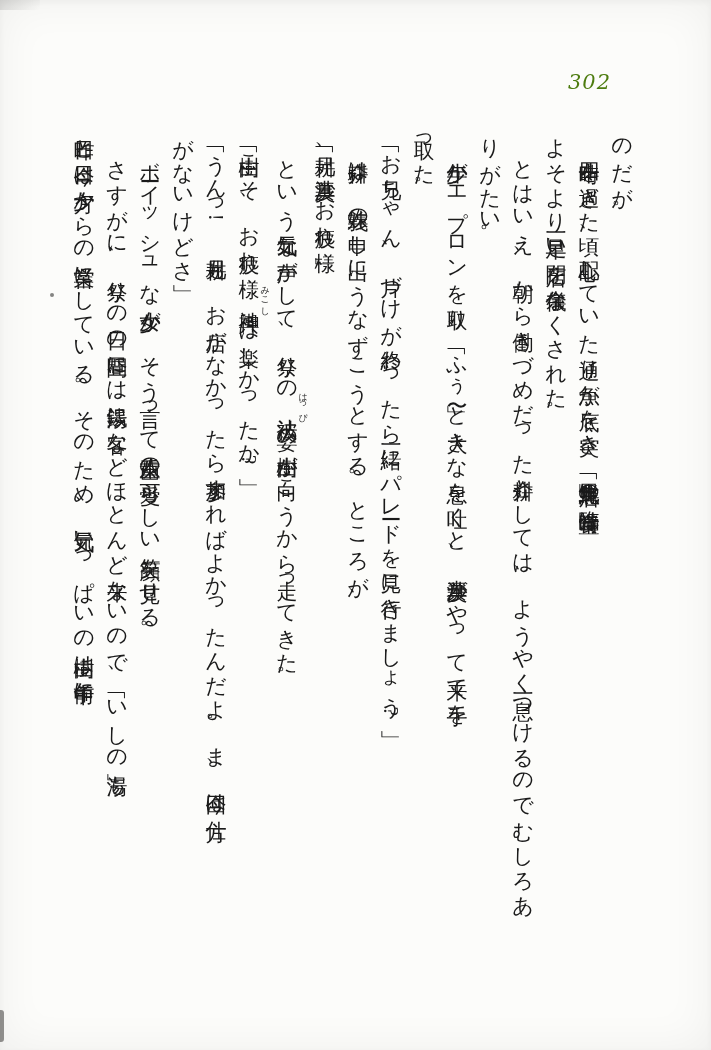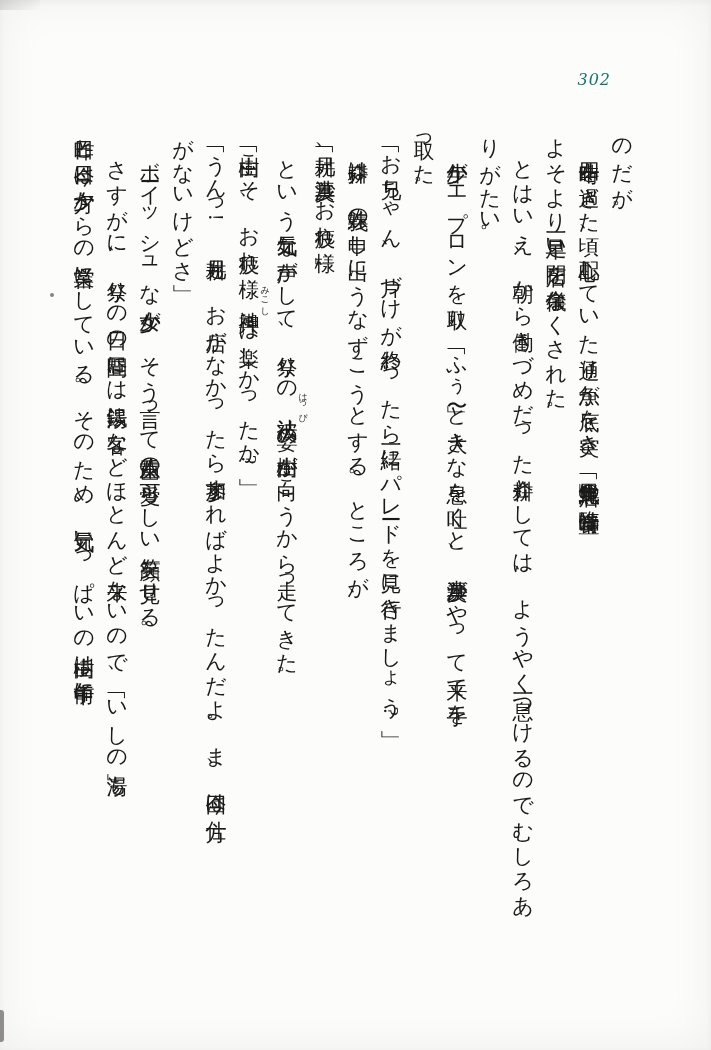--- a/index.html
+++ b/index.html
@@ -23,24 +23,24 @@
     position: absolute;
     left: 0; top: 0;
     width: 40px; height: 10px;
     background: linear-gradient(135deg, rgba(120,120,118,0.25), rgba(120,120,118,0));
     pointer-events: none;
   }
   .page-number {
     position: absolute;
     top: 70px;
     right: 100px;
-    font-size: 16px;
+    font-size: 21px;
     font-style: italic;
     letter-spacing: 1px;
-    color: #0f766e;
+    color: #4d7c0f;
     font-family: "DejaVu Serif", "Liberation Serif", serif;
   }
   .text-block {
     position: absolute;
     top: 124px;
     right: 73px;
     height: 830px;
     writing-mode: vertical-rl;
     text-orientation: mixed;
     font-size: 21px;

